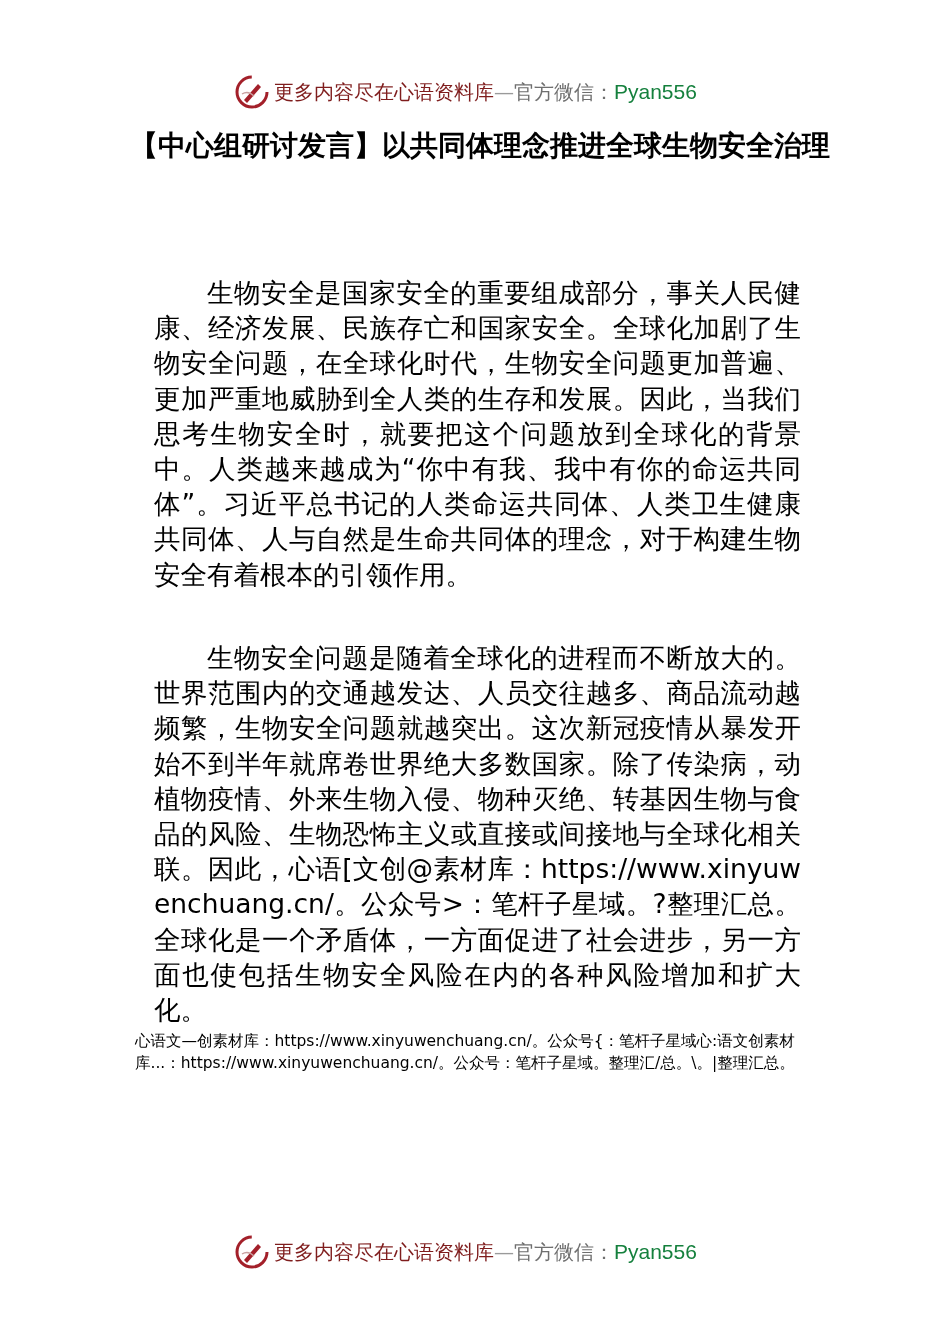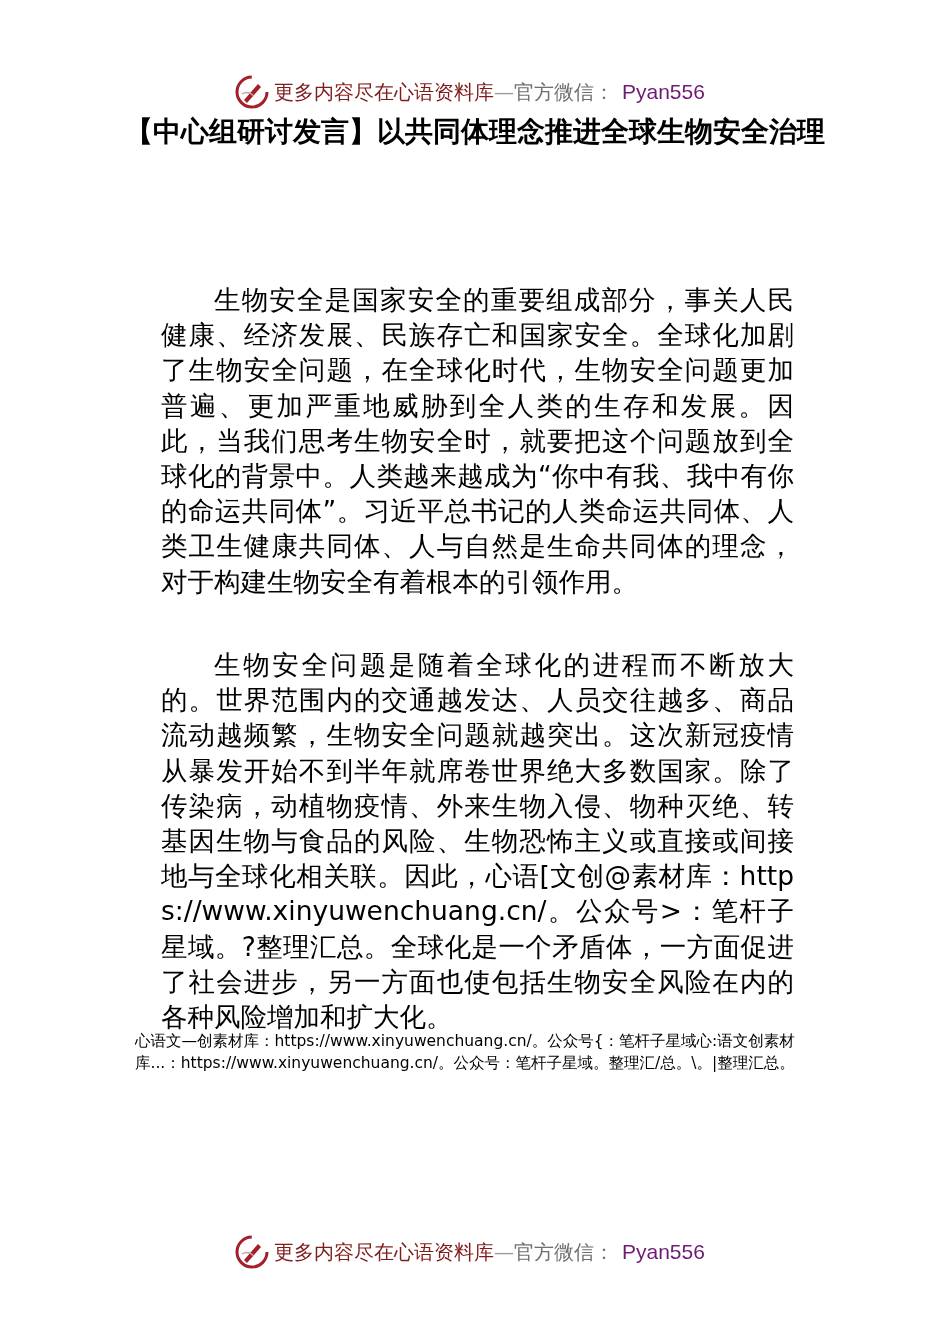--- a/index.html
+++ b/index.html
@@ -4,26 +4,26 @@
 <style>
   html, body { margin: 0; padding: 0; background: #ffffff; }
   body { width: 950px; height: 1344px; position: relative; overflow: hidden; font-family: "DejaVu Sans", sans-serif; color: #000; }
   .banner { position: absolute; left: 234px; height: 40px; display: flex; align-items: center; white-space: nowrap; }
   .banner.top { top: 72px; }
   .banner.bottom { top: 1232px; }
   .logo { width: 36px; height: 36px; margin-right: 4px; }
   .banner .red { color: #7f1d1d; font-family: "DejaVu Serif", serif; font-size: 20px; letter-spacing: 0px; }
   .banner .dash { color: #9a9a9a; font-family: "DejaVu Serif", serif; font-size: 20px; }
   .banner .gray { color: #6f6f6f; font-family: Liberation Mono, monospace; font-size: 20px; }
-  .banner .code { color: #701a75; font-family: "Liberation Sans", sans-serif; font-size: 21px; margin-left: 8px; }
-  .title { position: absolute; left: 120px; width: 710px; top: 113px; text-align: center; font-weight: bold; font-size: 28px; line-height: 37px; font-family: "DejaVu Sans", sans-serif; }
+  .banner .code { color: #15803d; font-family: "Liberation Sans", sans-serif; font-size: 21px; margin-left: 0; }
+  .title { position: absolute; left: 120px; width: 710px; top: 127px; text-align: right; font-weight: bold; font-size: 28px; line-height: 37px; font-family: "DejaVu Sans", sans-serif; }
   .body-text { position: absolute; left: 145px; width: 665px; font-size: 26.5px; line-height: 35.2px; font-family: "DejaVu Sans", sans-serif; text-align: justify; word-break: break-all; }
   .p1 { top: 266px; }
   .p2 { top: 631px; }
-  .body-text p { margin: 16px; text-indent: 2em; }
+  .body-text p { margin: 9px; text-indent: 2em; }
   .footnote { position: absolute; left: 135px; width: 700px; top: 993px; font-size: 15.5px; line-height: 22px; font-family: "DejaVu Sans", sans-serif; word-break: break-all; margin-top: 37px; }
 </style>
 </head>
 <body>
 
 <div class="banner top">
   <svg class="logo" viewBox="0 0 36 36">
     <circle cx="18" cy="18" r="15" fill="none" stroke="#a3202a" stroke-width="3" stroke-dasharray="70 25"></circle>
     <path d="M10 26 L24 10 L27 13 L13 29 Z" fill="#a3202a"></path>
     <path d="M8 20 Q14 16 20 22" fill="none" stroke="#c9a0a0" stroke-width="1.5"></path>

